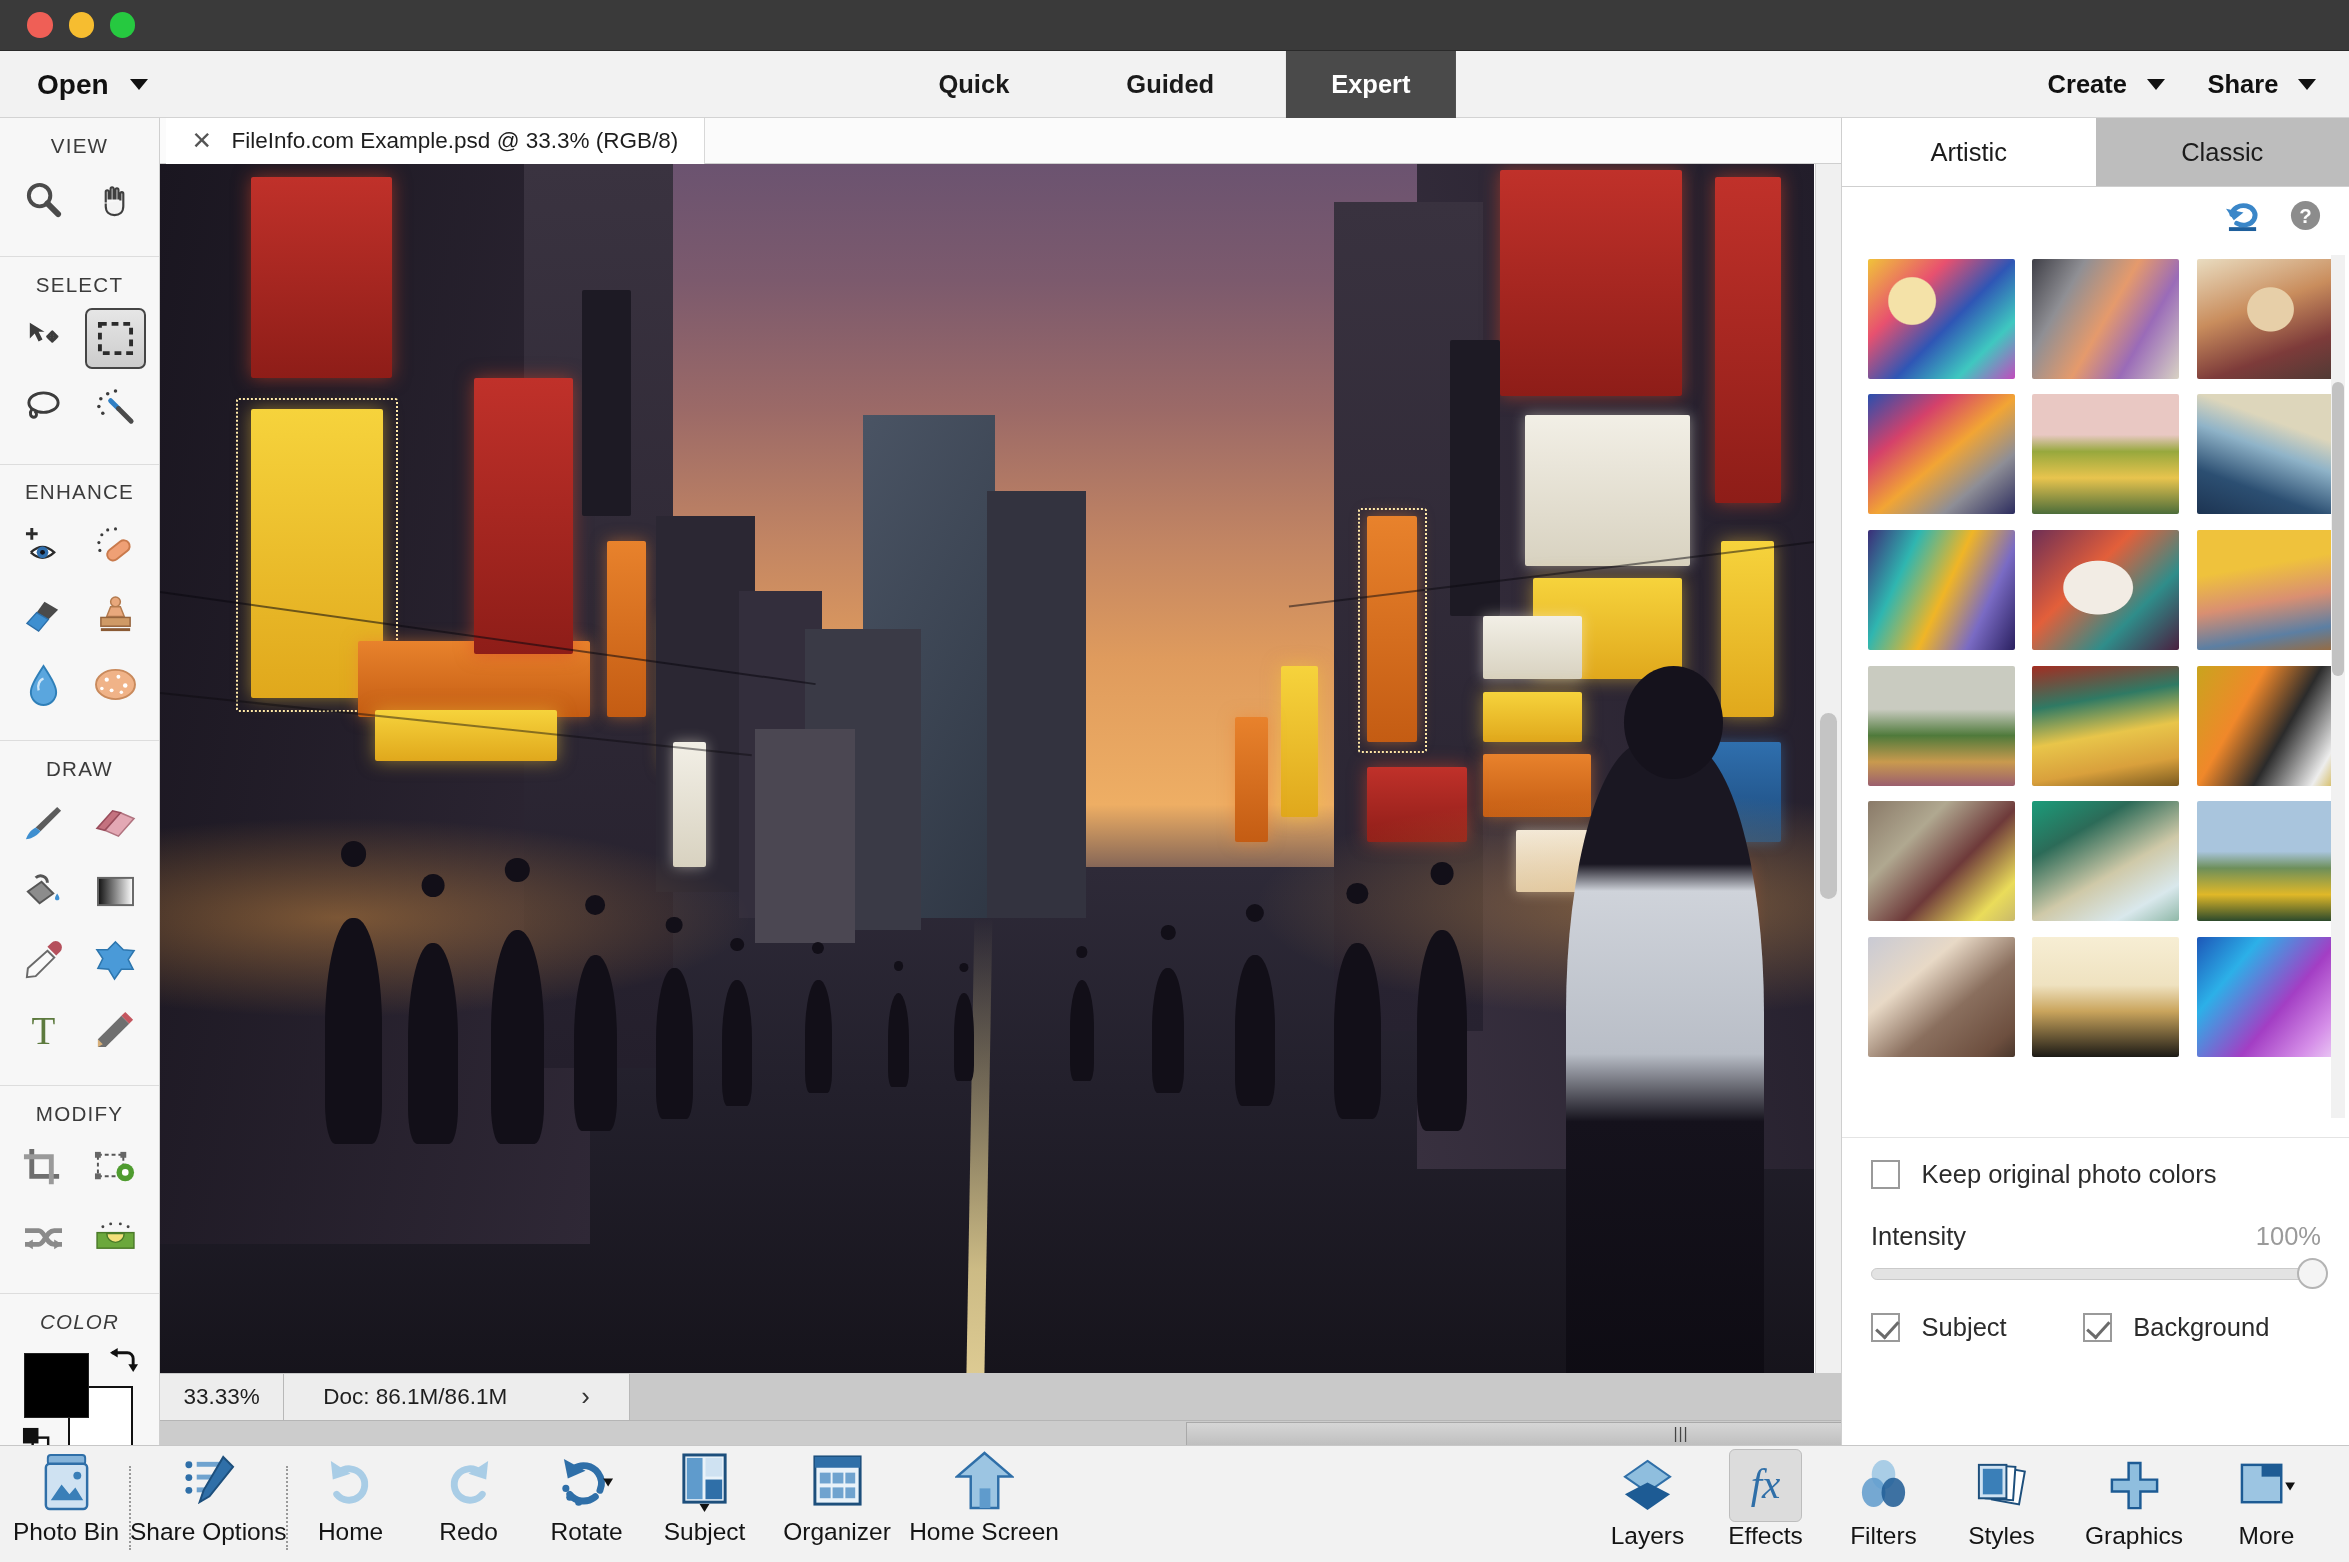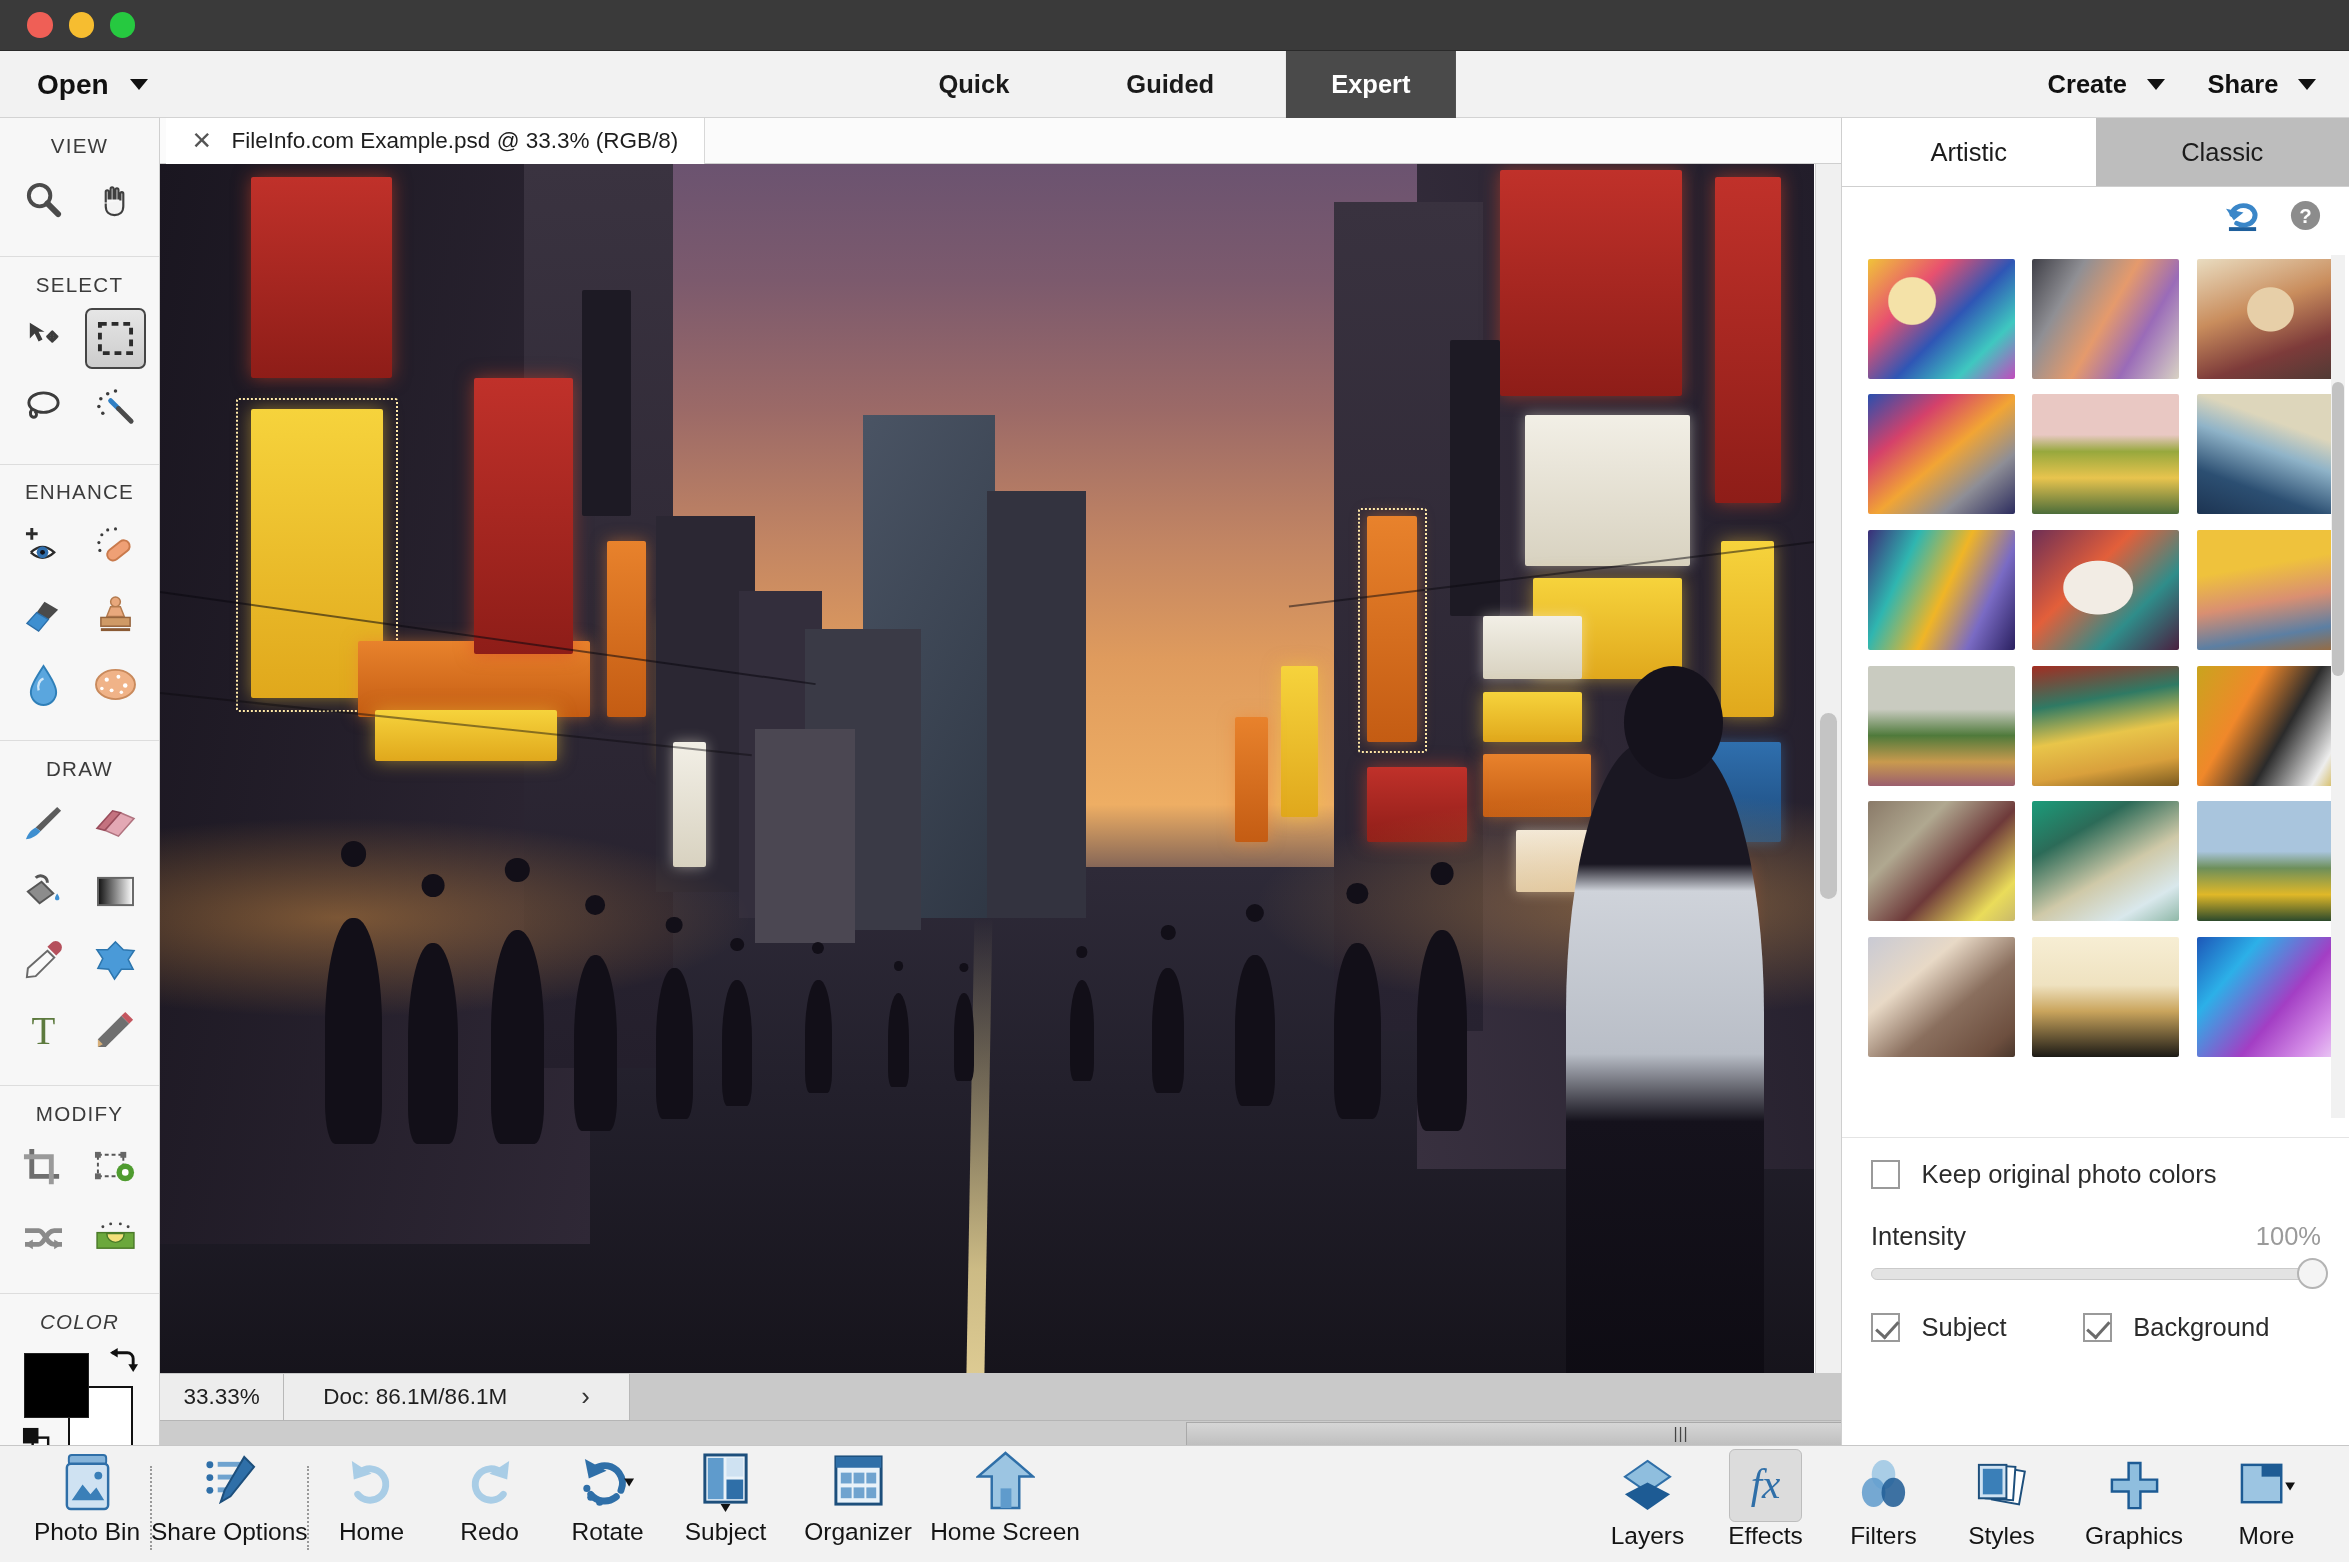--- a/index.html
+++ b/index.html
@@ -260,21 +260,21 @@
   }
   .opt-dual { display: flex; gap: 76px; align-items: center; }
   .opt-dual .opt-check-row { margin-bottom: 0; }
 
   
   .taskbar {
     position: absolute; left: 0; bottom: 0; width: 2349px; height: 117px;
     background: #f2f2f2; border-top: 1px solid #c7c7c7;
     display: flex; align-items: center;
   }
-  .tb-left { display: flex; align-items: flex-end; padding-left: 28px; gap: 0; }
+  .tb-left { display: flex; align-items: flex-end; padding-left: 7px; gap: 0; }
   .tb-right {
     position: absolute; right: 23.5px; bottom: 0;
     display: flex; align-items: flex-end;
   }
   .tb-item {
     width: 118px; display: flex; flex-direction: column; align-items: center;
     justify-content: flex-end; gap: 5.9px; cursor: pointer; padding-bottom: 11.8px;
     position: relative;
   }
   .tb-item.wide { width: 147px; }

